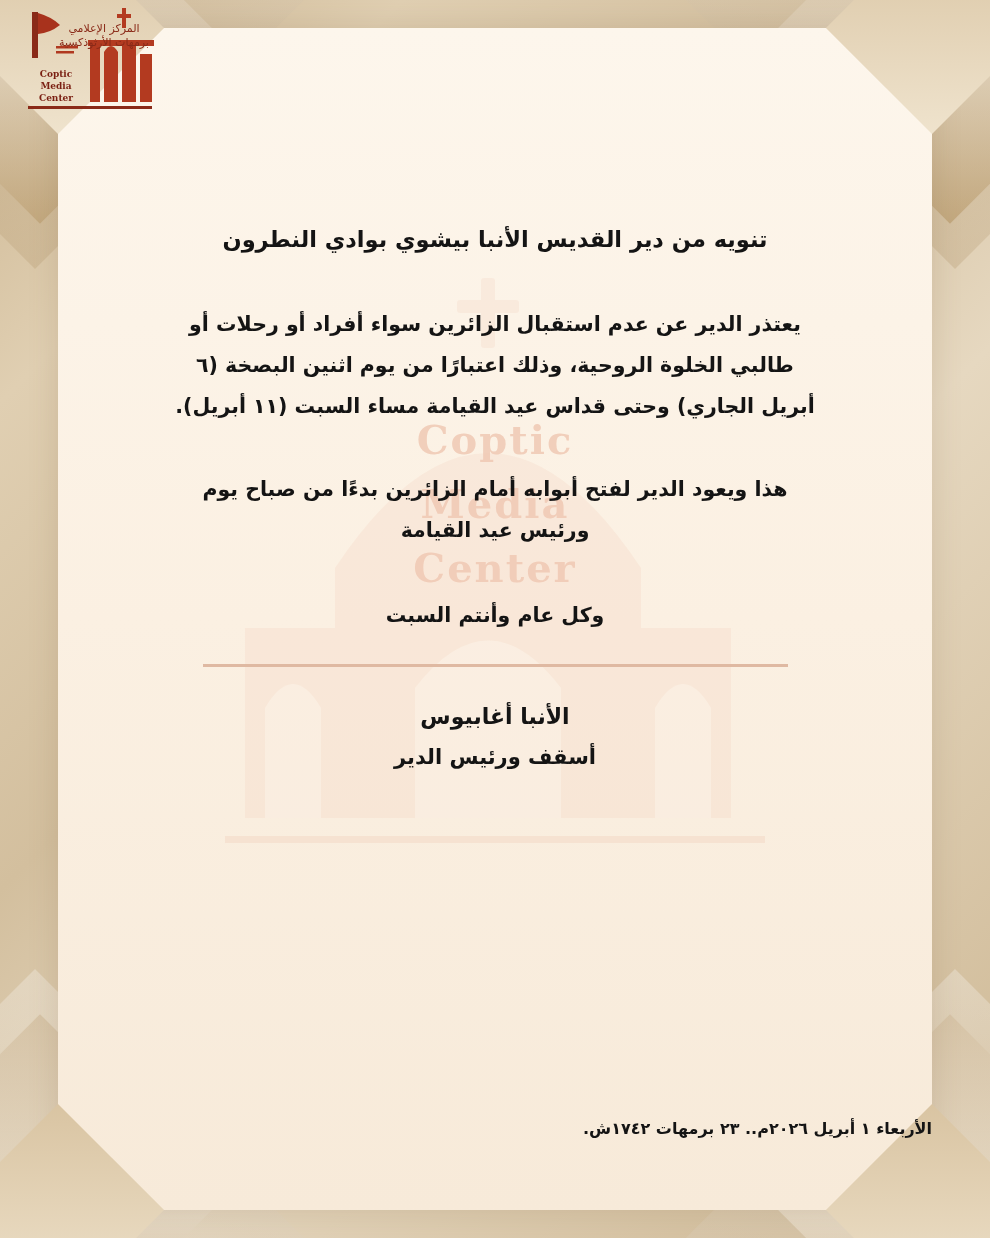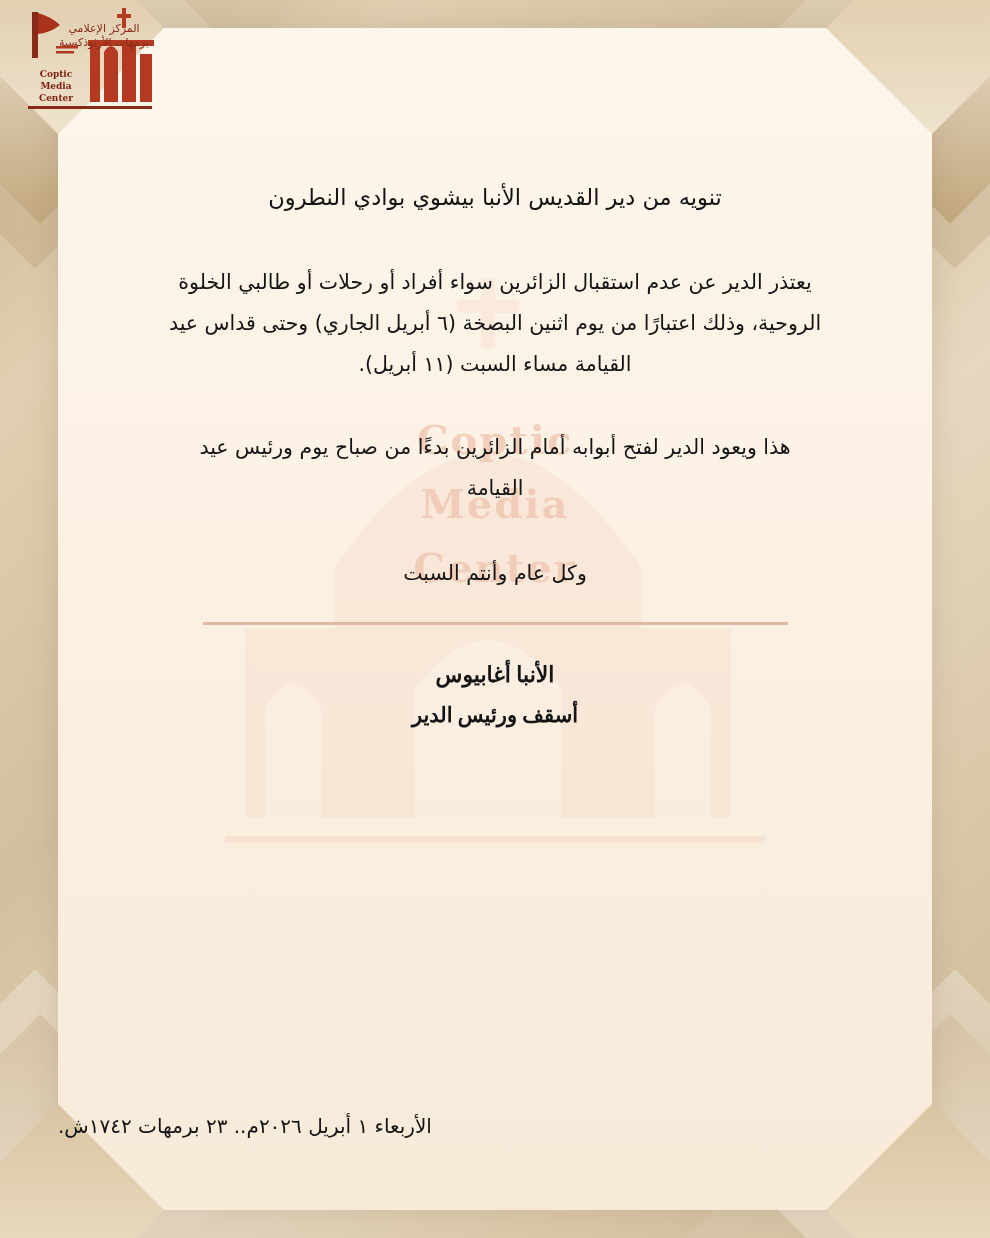--- a/index.html
+++ b/index.html
@@ -138,27 +138,28 @@
     position: absolute;
     top: 150px;
     left: 110px;
     right: 110px;
     text-align: center;
     color: #141414;
     z-index: 5;
   }
   .headline {
     font-size: 22.5px;
-    font-weight: normal;
+    font-weight: bold;
     line-height: 1.7;
     margin-bottom: 46px;
+    margin-top: 42px;
   }
   .para {
     font-size: 20.5px;
-    font-weight: normal;
+    font-weight: bold;
     line-height: 2.0;
     margin-bottom: 42px;
   }
   .para.p2 { margin-top: 40px; margin-bottom: 44px; }
   .para.p3 { margin-bottom: 40px; }
   .para.p4 { margin-bottom: 20px; }
 
   .divider {
     width: 585px;
     height: 3px;
@@ -166,32 +167,31 @@
     margin: 28px auto 30px auto;
   }
 
   .sign {
     text-align: center;
     font-size: 22px;
     font-weight: bold;
     line-height: 1.85;
     color: #141414;
     margin-top: 6px;
-    font-family: Liberation Serif, serif;
   }
   .sign .line2 { font-size: 21px; }
 
   .footer-date {
     position: absolute;
     left: 0;
     right: 0;
     bottom: 72px;
-    text-align: left;
-    font-size: 20px;
-    font-weight: normal;
+    text-align: right;
+    font-size: 16px;
+    font-weight: bold;
     color: #141414;
     z-index: 5;
   }
 </style>
 </head>
 <body>
 
 <div class="page">
 
   <div class="bg-base"></div>

